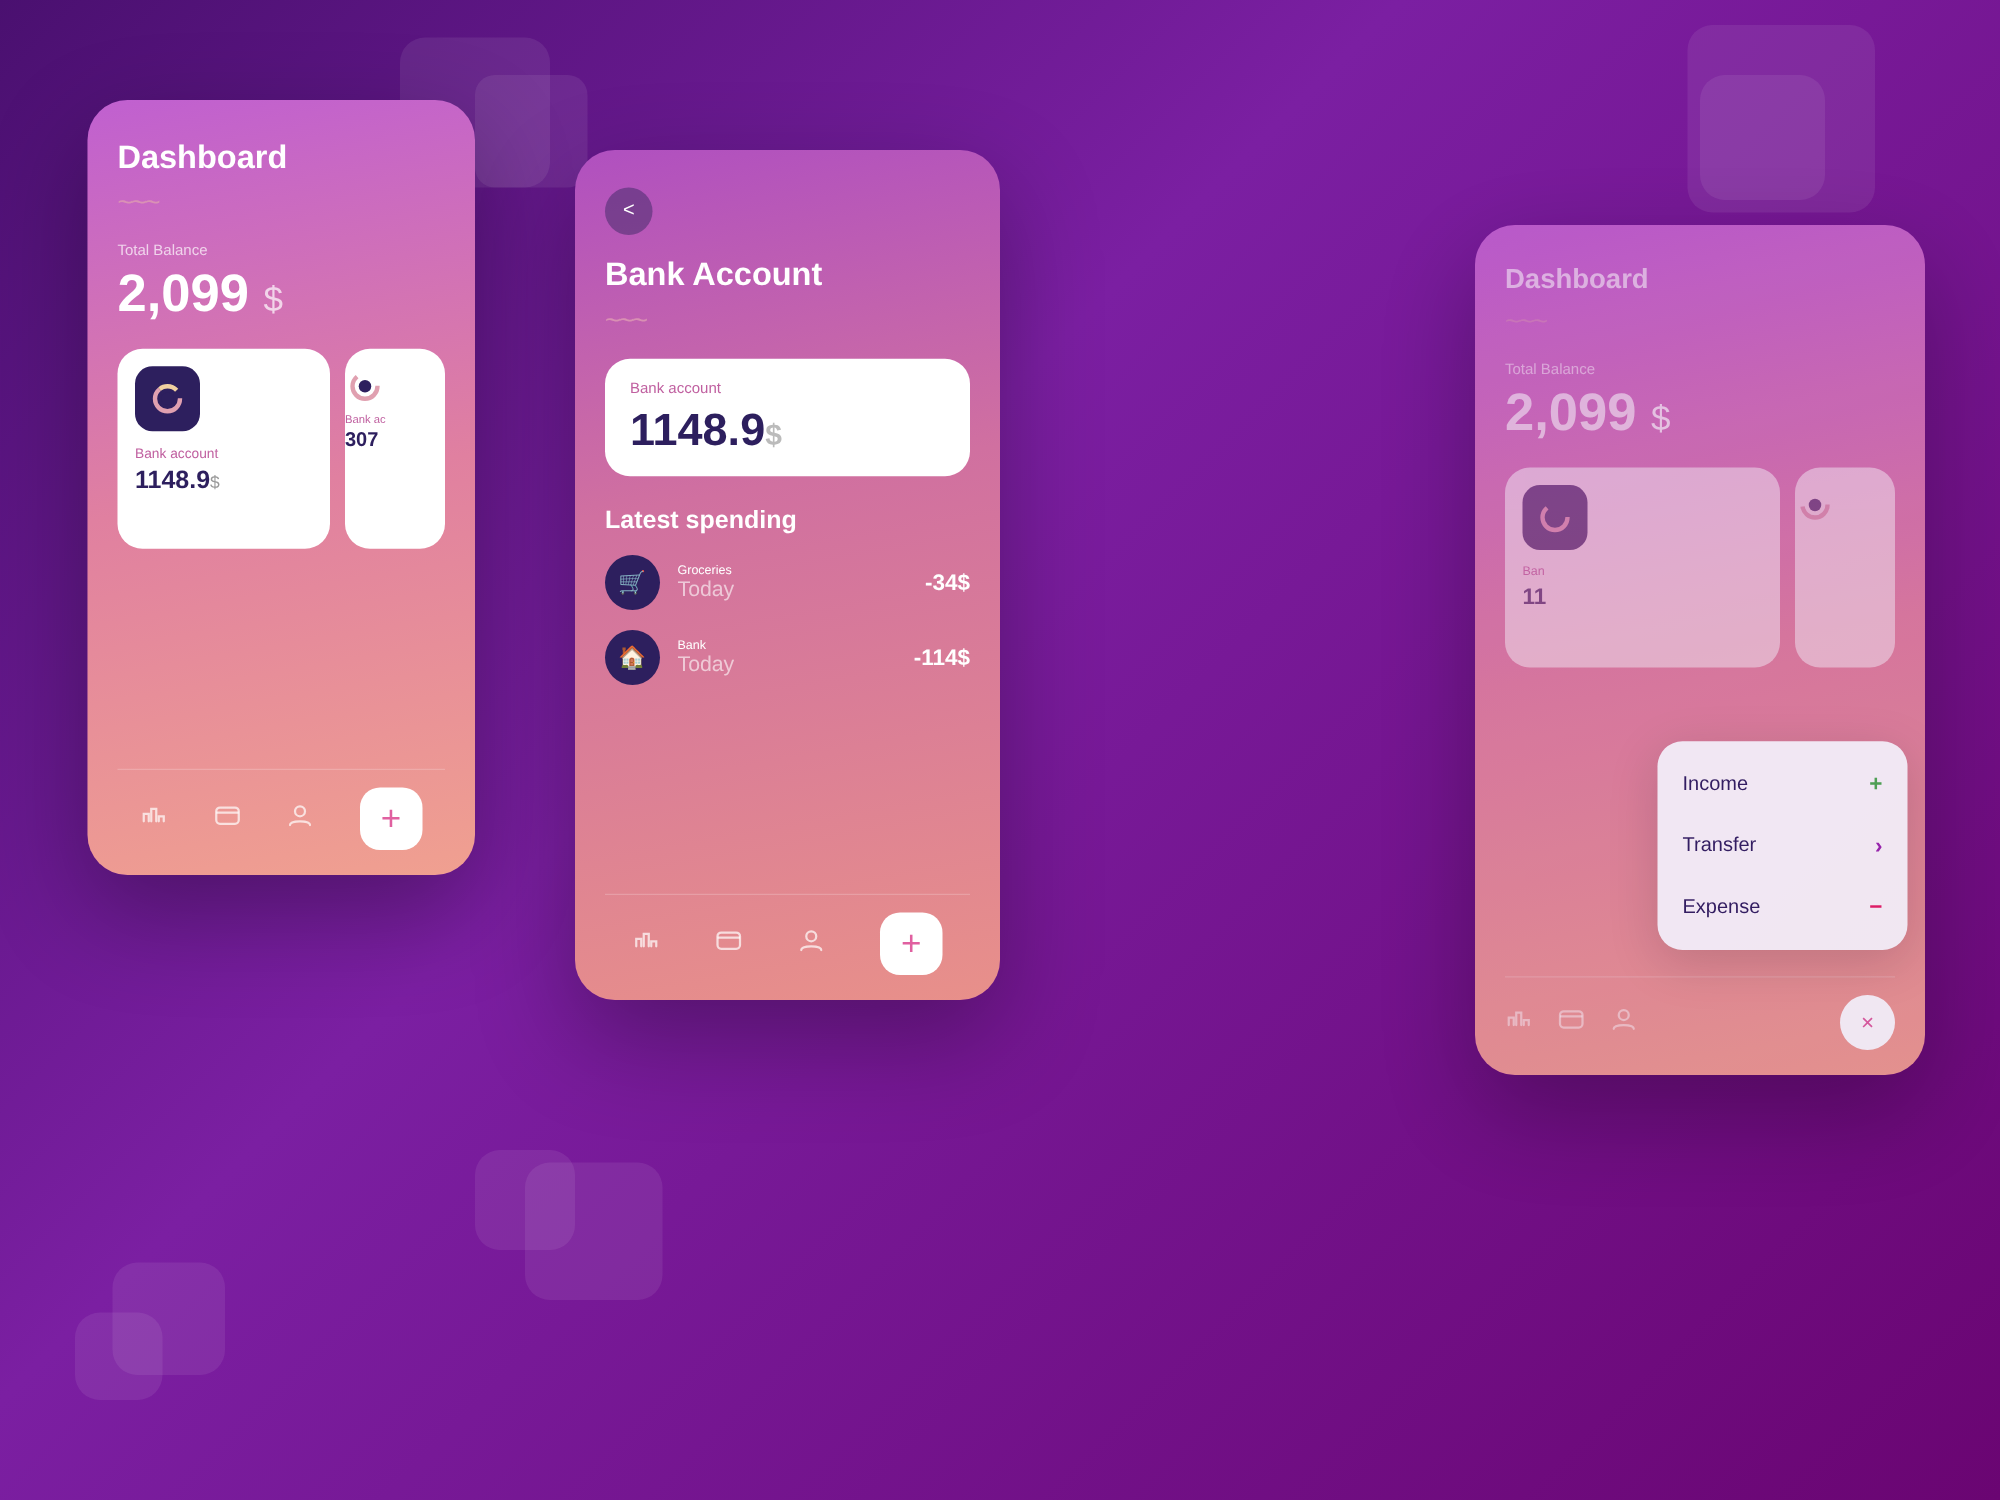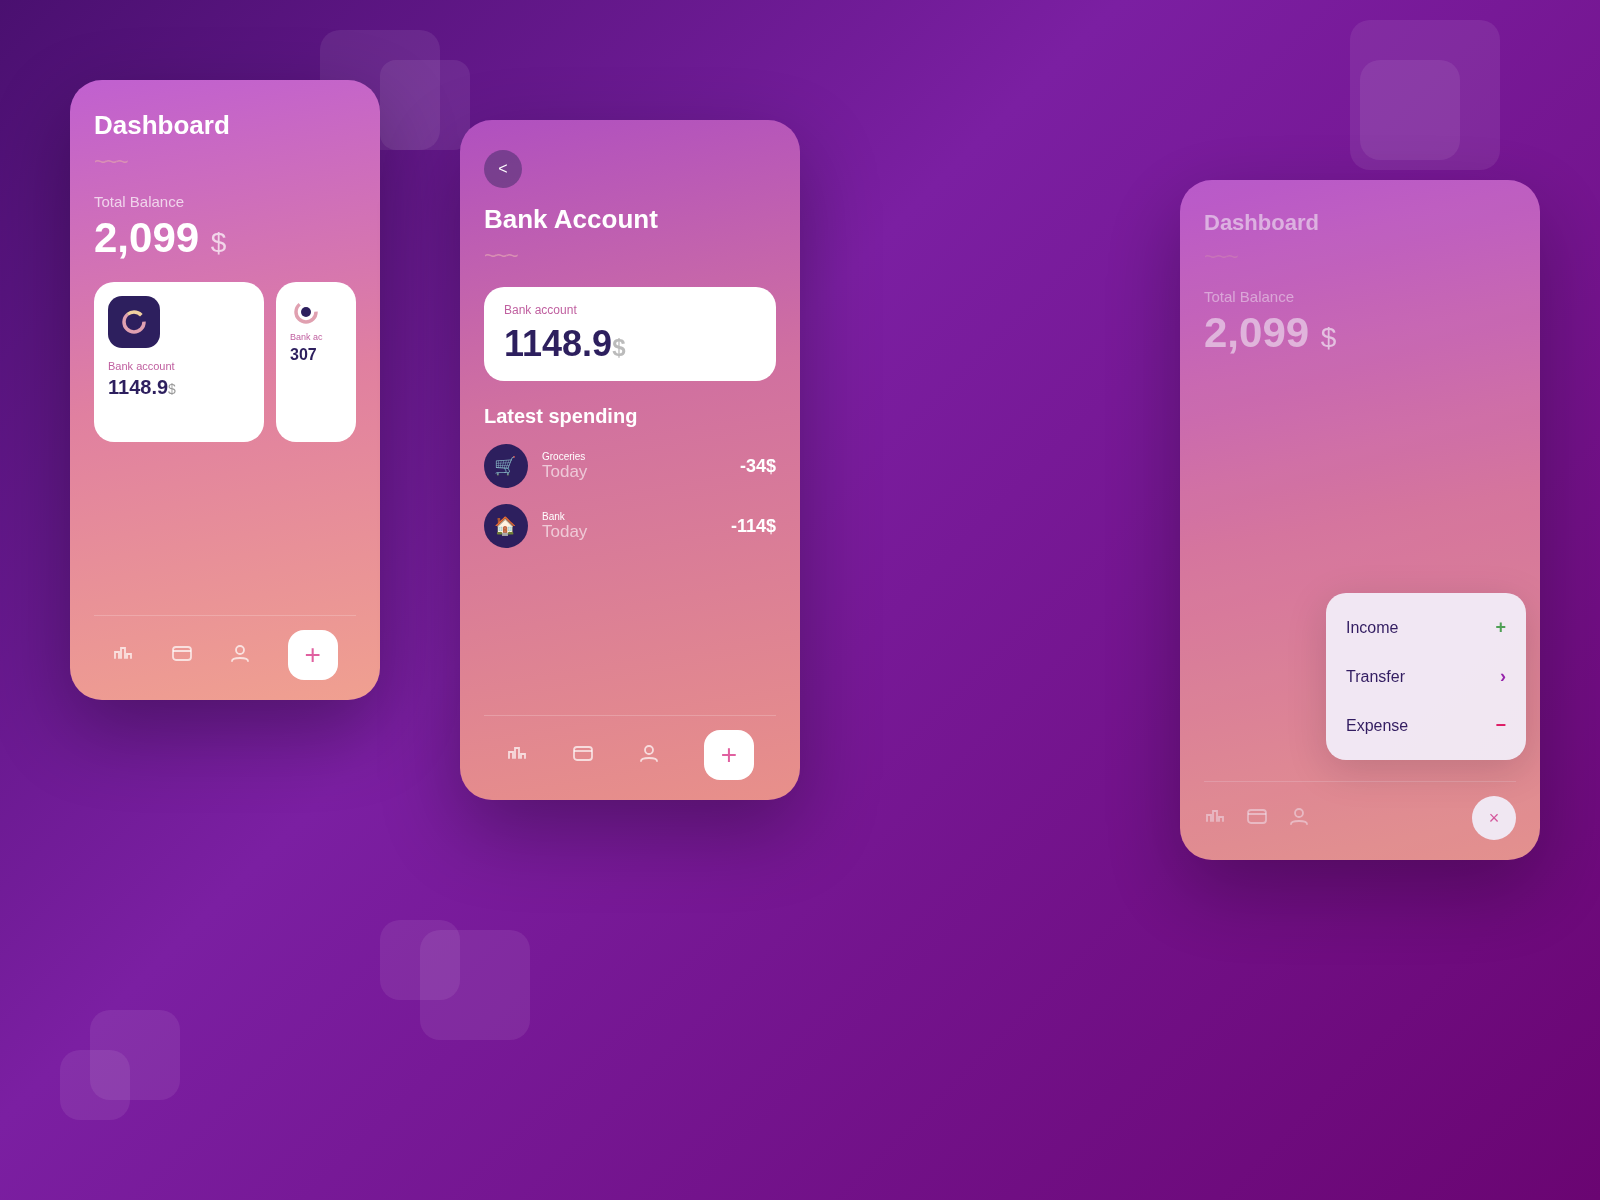--- a/index.html
+++ b/index.html
@@ -79,21 +79,21 @@
     }
 
     .wavy-line {
       font-size: 22px;
       color: rgba(220, 150, 180, 0.9);
       margin-bottom: 18px;
       letter-spacing: -2px;
     }
 
     .balance-label {
-      font-size: 15px;
+      font-size: 12px;
       color: rgba(255,255,255,0.7);
       margin-bottom: 4px;
     }
 
     .balance-amount {
       font-size: 42px;
       font-weight: 700;
       color: white;
       margin-bottom: 20px;
     }
@@ -153,21 +153,21 @@
     .card-amount .dollar-small {
       font-size: 14px;
       font-weight: 400;
       color: #999;
     }
 
     
     .account-card-partial {
       background: white;
       border-radius: 20px;
-      padding: 14px 14px 16px;
+      padding: 14px 0 16px;
       width: 80px;
       min-height: 160px;
       display: flex;
       flex-direction: column;
       overflow: hidden;
     }
 
     
     .bottom-nav {
       display: flex;
@@ -497,20 +497,40 @@
 <div class="phone-screen screen-right" style="right:60px;top:180px;">
   <div class="screen-content" style="position:relative;">
     <div class="dashboard-title" style="color:rgba(255,255,255,0.6);font-size:22px;">Dashboard</div>
     <div class="wavy-line" style="color:rgba(220,150,180,0.5);">~~~</div>
     <div class="balance-label" style="color:rgba(255,255,255,0.5);">Total Balance</div>
     <div class="balance-amount" style="color:rgba(255,255,255,0.6);">
       <span>2,099</span>
       <span class="dollar">$</span>
     </div>
 
+    <div class="cards-row">
+      <div class="account-card" style="opacity:0.5;">
+        <div class="card-icon-wrap">
+          <svg class="donut-icon" viewBox="0 0 32 32" fill="none">
+            <circle cx="16" cy="16" r="10" stroke="#e0a0b0" stroke-width="3.5" fill="none" stroke-dasharray="40 22"></circle>
+            <circle cx="16" cy="16" r="5" fill="#2d1f5e"></circle>
+          </svg>
+        </div>
+        <div class="card-account-label" style="font-size:10px;">Ban</div>
+        <div class="card-amount" style="font-size:18px;">11</div>
+      </div>
+      <div class="account-card-partial" style="opacity:0.5;">
+        <div class="card-icon-wrap">
+          <svg class="donut-icon" viewBox="0 0 32 32" fill="none">
+            <circle cx="16" cy="16" r="10" stroke="#e0a0b0" stroke-width="3.5" fill="none" stroke-dasharray="30 32"></circle>
+            <circle cx="16" cy="16" r="5" fill="#2d1f5e"></circle>
+          </svg>
+        </div>
+      </div>
+    </div>
 
     <div style="flex:1;"></div>
 
     <div class="popup-menu">
       <div class="popup-item">
         <span>Income</span>
         <span class="popup-item-icon green">+</span>
       </div>
       <div class="popup-item">
         <span>Transfer</span>

